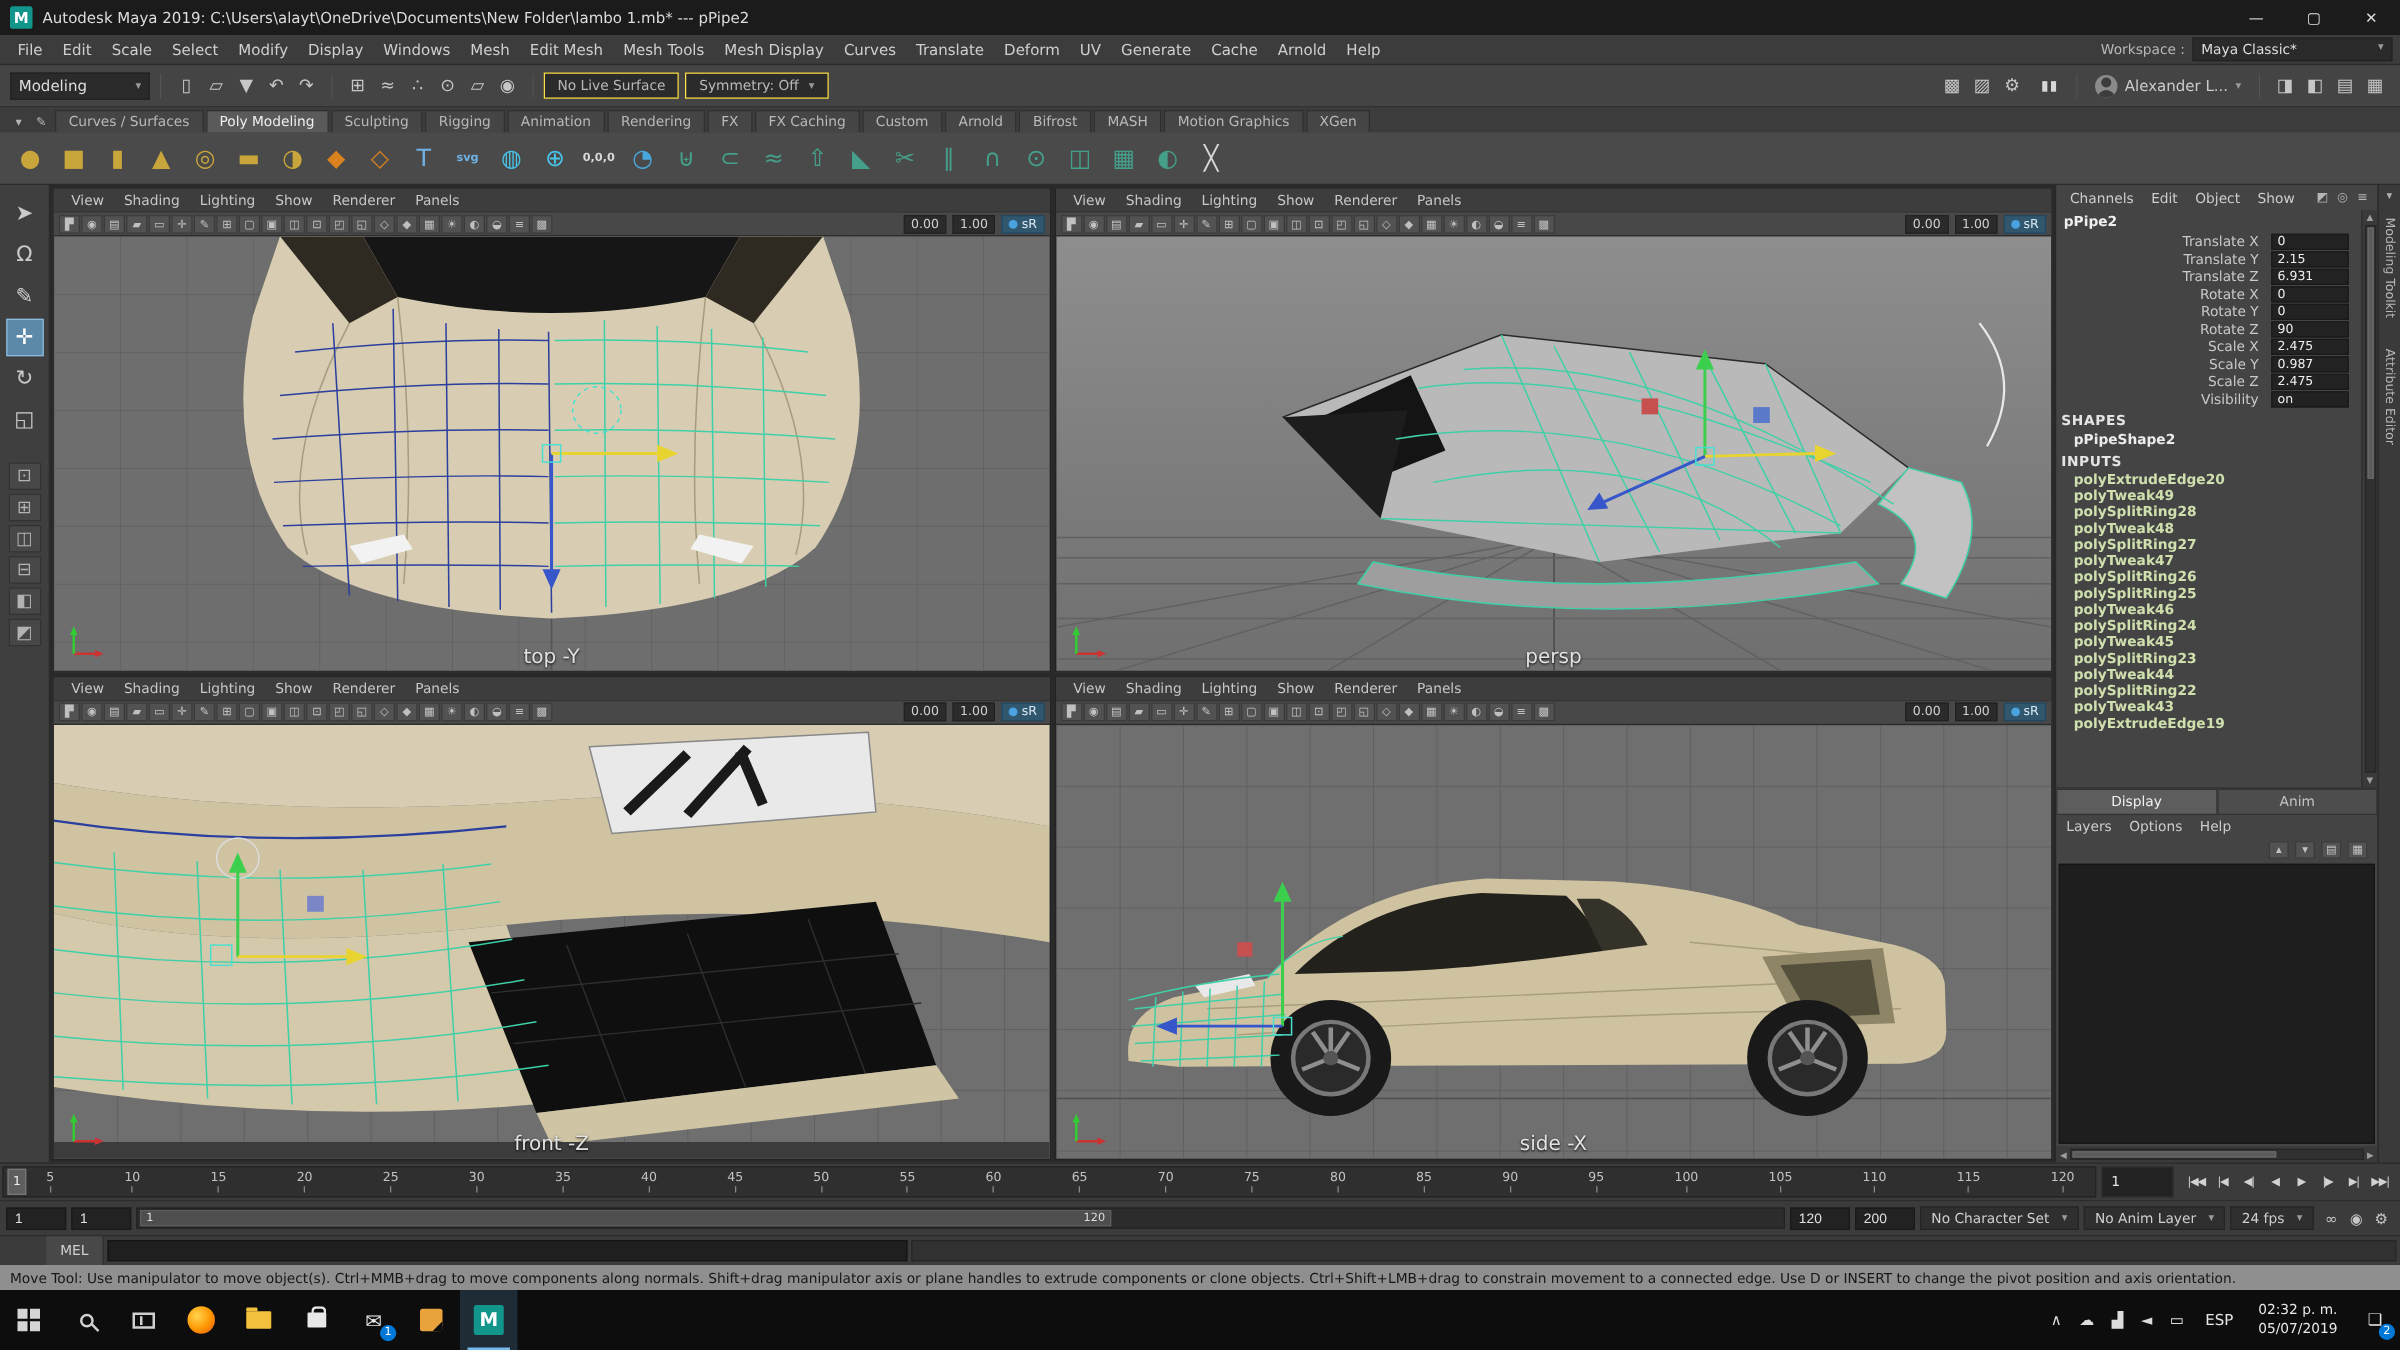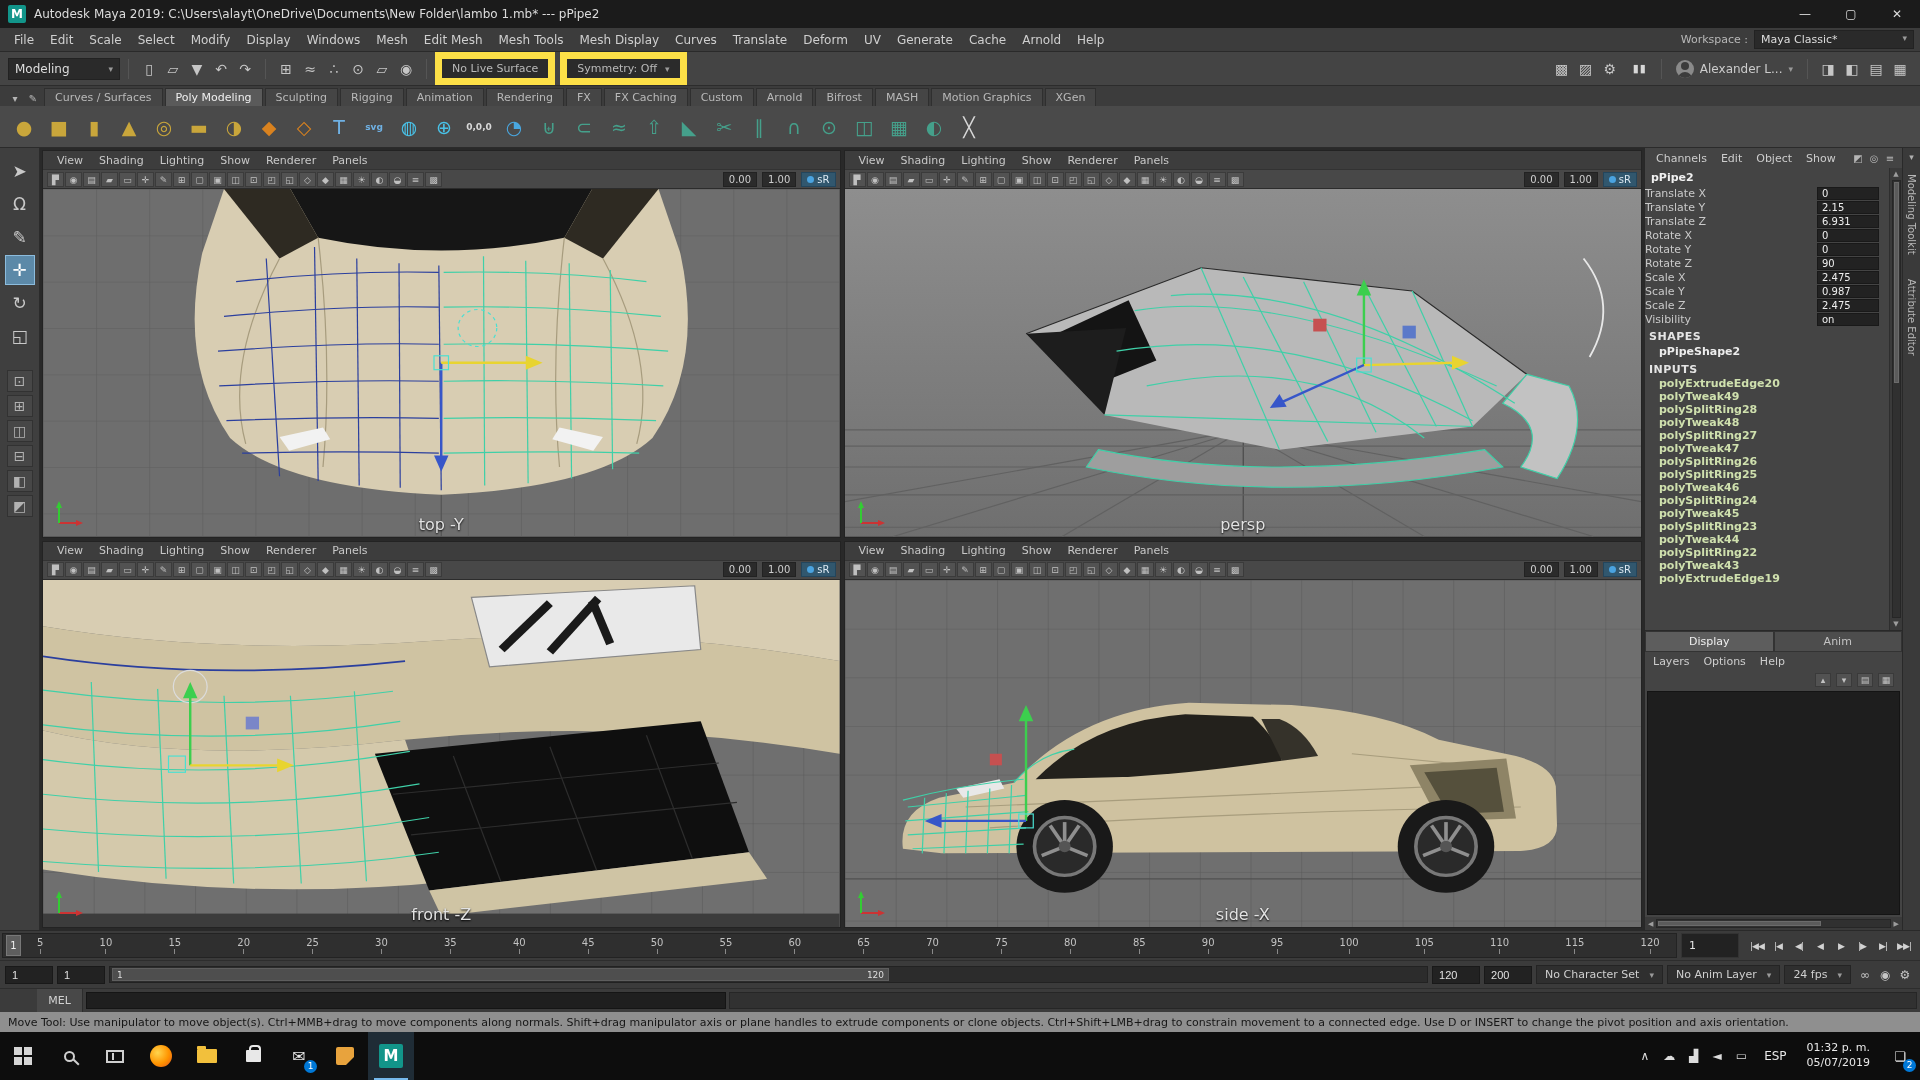--- a/index.html
+++ b/index.html
@@ -21,21 +21,21 @@
   .menu-item { padding:0 8px; color:#cfcfcf; font-size:12px; white-space:nowrap; }
   .workspace { margin-left:auto; display:flex; align-items:center; gap:6px; color:#b8b8b8; font-size:11px;}
   .ws-select { background:#2a2a2a; border:1px solid #222; padding:2px 6px; width:160px; display:flex; color:#ddd;}
   .caret { color:#9a9a9a; font-size:9px; margin-left:auto; }
 
   
   .toolbar { height:34px; background:#444; border-bottom:1px solid #2c2c2c; display:flex; align-items:center; gap:5px; padding:0 8px; flex:0 0 34px;}
   .mode-select { width:112px; background:#2a2a2a; border:1px solid #222; padding:3px 6px; display:flex; align-items:center; color:#ddd; font-size:12px;}
   .tb-icon { width:24px; height:24px; display:flex; align-items:center; justify-content:center; color:#c6c6c6; font-size:14px;}
   .tb-sep { width:1px; height:20px; background:#363636; border-right:1px solid #555; margin:0 3px;}
-  .sunken { background:#2b2b2b; border:7px solid #fde047; color:#b9b9b9; padding:3px 10px; font-size:11px; display:flex; align-items:center; gap:8px;}
+  .sunken { background:#2b2b2b; border:1px solid #fde047; color:#b9b9b9; padding:3px 10px; font-size:11px; display:flex; align-items:center; gap:8px;}
   .pause { color:#d8d8d8; letter-spacing:1px; font-size:11px; padding:0 6px;}
   .account { display:flex; align-items:center; gap:6px; padding:0 6px; }
   .avatar { width:18px; height:18px; border-radius:50%; background:#8a8a8a; position:relative; overflow:hidden;}
   .avatar::before { content:""; position:absolute; width:8px; height:8px; background:#3c3c3c; border-radius:50%; left:5px; top:2px;}
   .avatar::after { content:""; position:absolute; width:14px; height:8px; background:#3c3c3c; border-radius:7px 7px 0 0; left:2px; bottom:-2px;}
 
   
   .shelf-tabs { height:20px; background:#3c3c3c; display:flex; align-items:flex-end; gap:2px; padding-left:6px; flex:0 0 20px;}
   .shelf-mini { width:18px; text-align:center; color:#b5b5b5; font-size:10px; padding-bottom:2px;}
   .shelf-tab { padding:2px 10px 2px; font-size:11px; color:#b9b9b9; background:#454545; border:1px solid #2f2f2f; border-bottom:none; white-space:nowrap;}
@@ -69,21 +69,21 @@
 
   
   .right-panel { width:258px; background:#444; border-left:1px solid #282828; display:flex; flex-direction:column; font-size:11px;}
   .cb-head { display:flex; align-items:center; height:20px; padding:0 4px; }
   .cb-menu { padding:0 7px; color:#cdcdcd; }
   .cb-hicon { width:16px; text-align:center; color:#b5b5b5; font-size:10px;}
   .cb-body { display:flex; flex:1; min-height:0; }
   .cb-content { flex:1; display:flex; flex-direction:column; overflow:hidden;}
   .cb-object { padding:3px 6px 2px; color:#f0f0f0; font-weight:bold;}
   .cb-row { display:flex; align-items:center; height:14px; }
-  .cb-label { flex:1; text-align:left; padding-right:24px; color:#c9c9c9; white-space:nowrap;}
+  .cb-label { flex:1; text-align:right; padding-right:10px; color:#c9c9c9; white-space:nowrap;}
   .cb-value { width:62px; margin-right:10px; background:#222; border:1px solid #191919; color:#eee; padding:0 4px; height:13px; line-height:12px; font-size:10px;}
   .cb-section { color:#e4e4e4; font-weight:bold; padding:4px 4px 1px; letter-spacing:0.5px;}
   .cb-shape { padding:1px 4px 1px 14px; color:#ececec; font-weight:bold;}
   .cb-input-item { padding:0 4px 0 14px; color:#cfe0ae; font-weight:bold; height:13px; line-height:13px; white-space:nowrap;}
   .cb-scroll { width:13px; background:#3a3a3a; border-left:1px solid #2e2e2e; display:flex; flex-direction:column; align-items:center;}
   .sb-btn { font-size:7px; color:#9d9d9d; padding:2px 0;}
   .sb-track { flex:1; width:9px; background:#303030; border:1px solid #262626; position:relative;}
   .sb-thumb { position:absolute; top:1px; left:1px; right:1px; height:46%; background:#5b5b5b; border:1px solid #6b6b6b;}
   .layer-editor { border-top:1px solid #292929; height:300px; display:flex; flex-direction:column;}
   .le-tabs { display:flex; }
@@ -1045,21 +1045,21 @@
     <div style="display:flex">
 
     <span class="tray-icon">∧</span>
         <span class="tray-icon">☁</span>
         <span class="tray-icon">▟</span>
         <span class="tray-icon">◄</span>
         <span class="tray-icon">▭</span>
       </div>
     <span class="lang">ESP</span>
     <div class="clock">
-      <span>01:32 p. m.</span>
+      <span>02:32 p. m.</span>
       <span>05/07/2019</span>
     </div>
     <div class="notif">
       <span>❏</span>
       <span class="badge">2</span>
     </div>
   </div>
 </div>
 
 </body></html>

